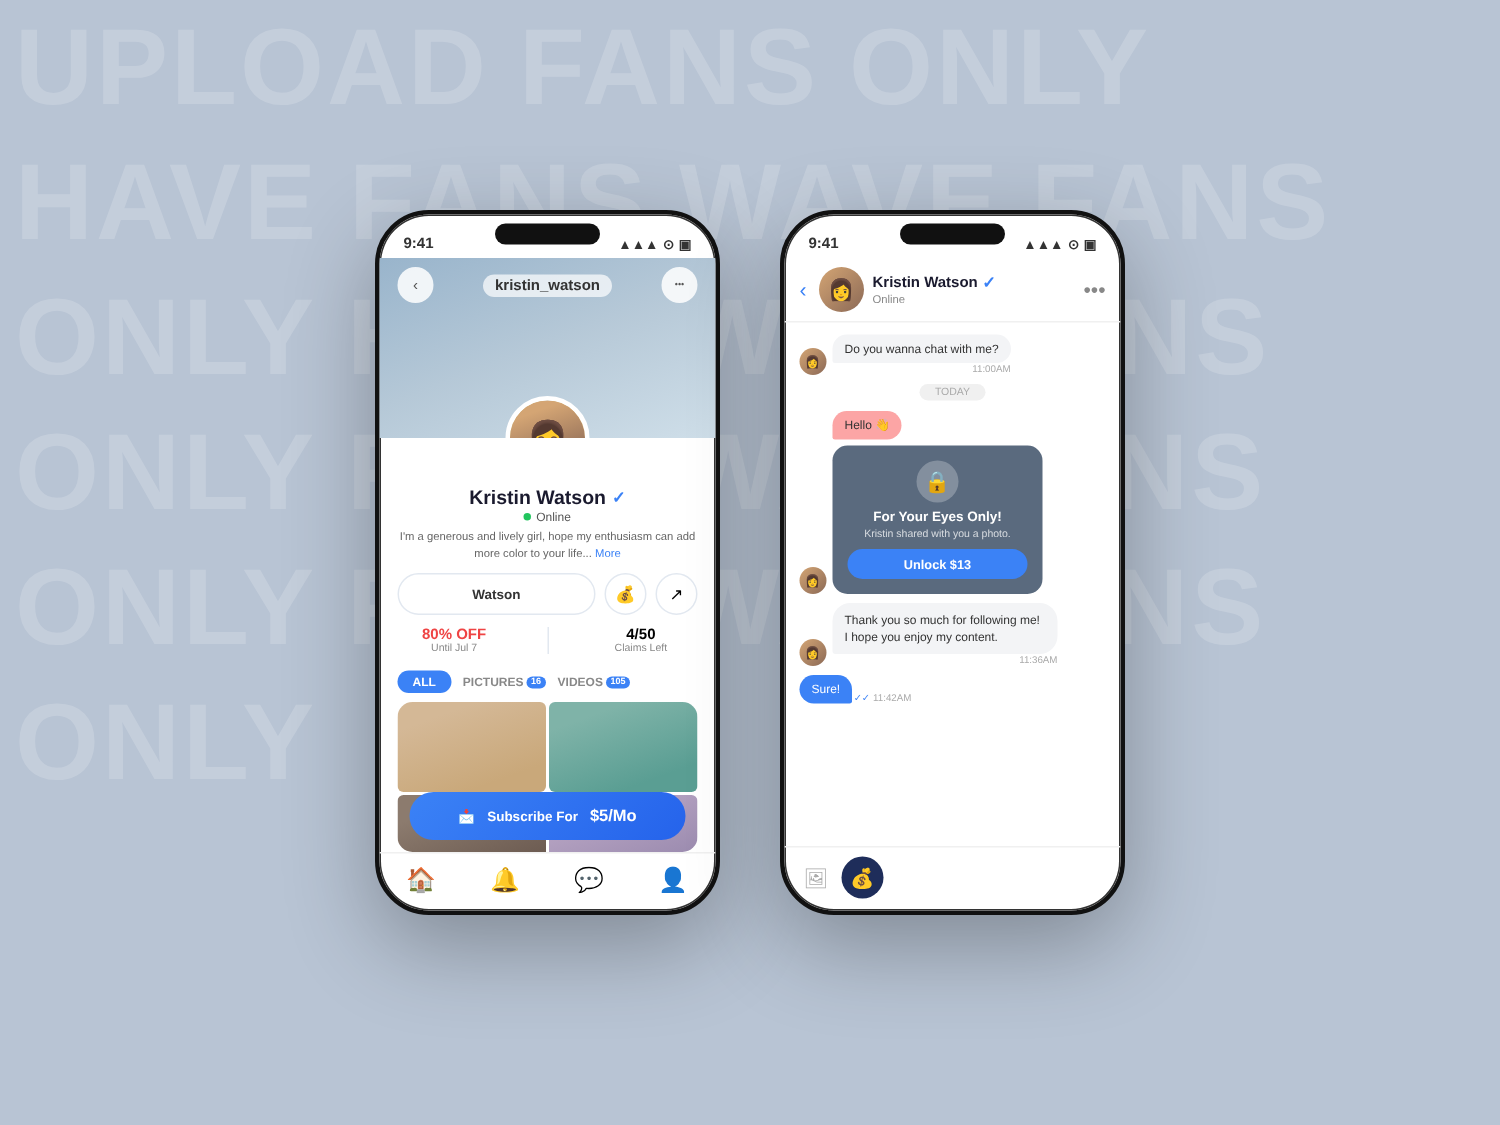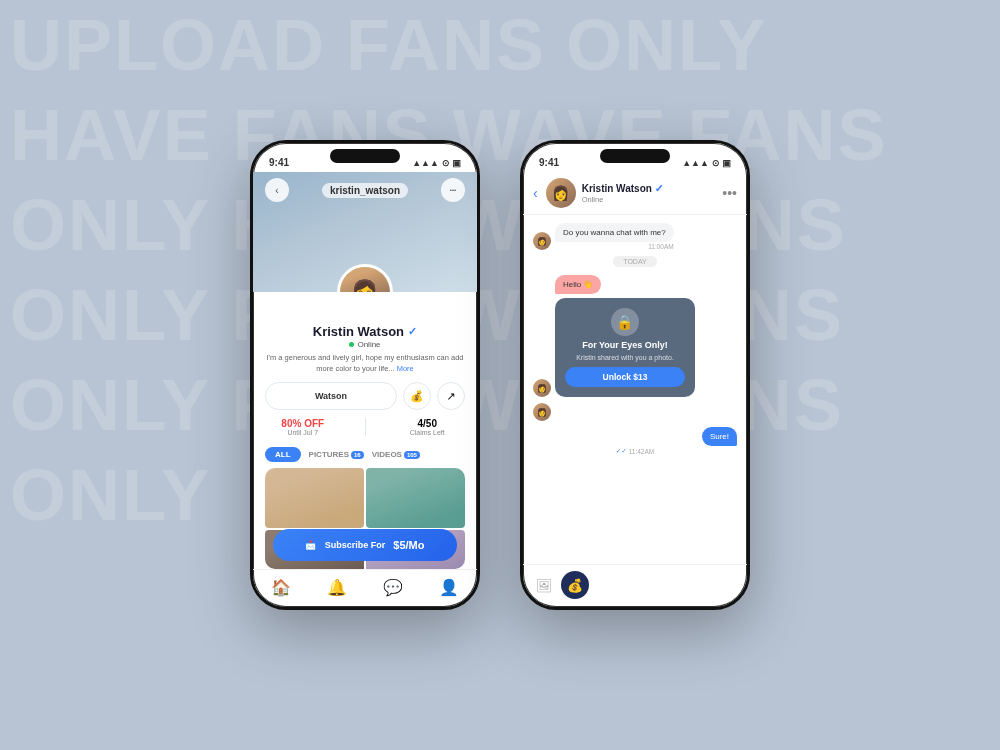--- a/index.html
+++ b/index.html
@@ -470,22 +470,21 @@
     .hello-text {
       background: #fca5a5;
       border-radius: 12px 12px 12px 2px;
       padding: 5px 8px;
       font-size: 8px;
       color: #333;
       display: inline-block;
     }
     .sent-row {
       display: flex;
-      flex-direction: column;
-      align-items: center;
+      align-items: flex-end;
       gap: 1px;
     }
     .check-icon { font-size: 6.5px; color: #3b82f6; }
   </style>
 </head>
 <body>
 
 <div class="bg-text">
   <span class="bg-word">UPLOAD</span>
   <span class="bg-word">FANS</span>
@@ -659,20 +658,24 @@
             <div class="lock-icon-circle">🔒</div>
             <div class="media-card-title">For Your Eyes Only!</div>
             <div class="media-card-sub">Kristin shared with you a photo.</div>
             <div class="unlock-btn">Unlock  $13</div>
           </div>
         </div>
       </div>
 
       <div class="chat-msg-received">
         <div class="chat-msg-avatar">👩</div>
+        <div>
+          <div class="received-bubble-long">Thank you so much for following me! I hope you enjoy my content.</div>
+          <div class="chat-time">11:36AM</div>
+        </div>
       </div>
 
       <div class="sent-row">
         <div class="chat-bubble-sent">Sure!</div>
         <div style="display:flex;align-items:center;gap:2px;">
           <span class="check-icon">✓✓</span>
           <div class="chat-time">11:42AM</div>
         </div>
       </div>
 

